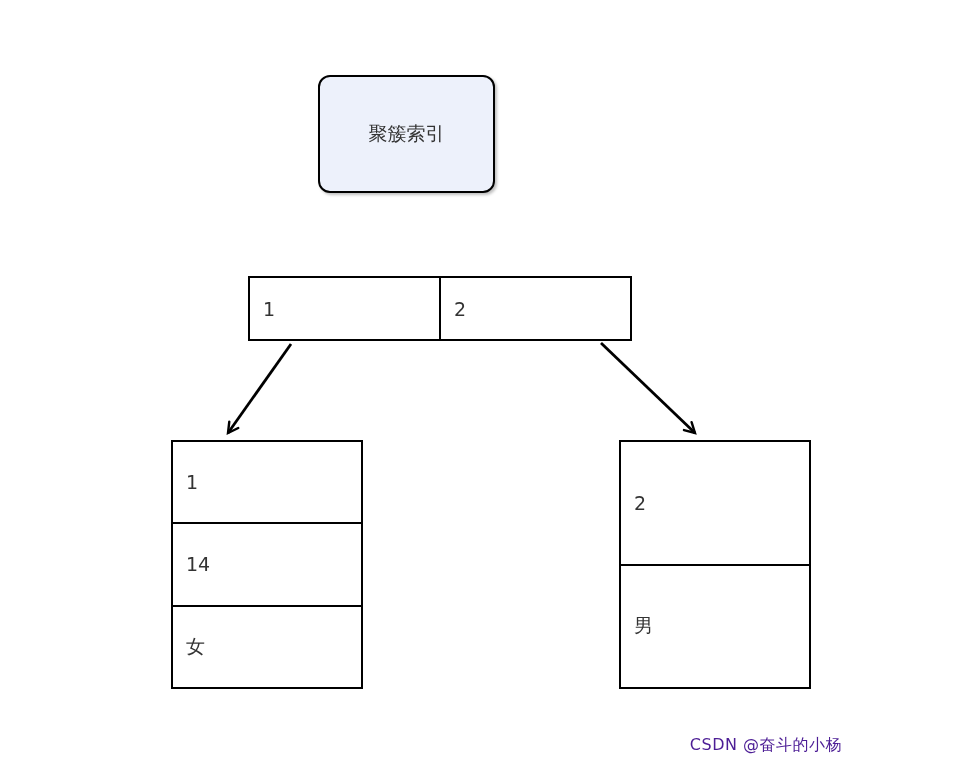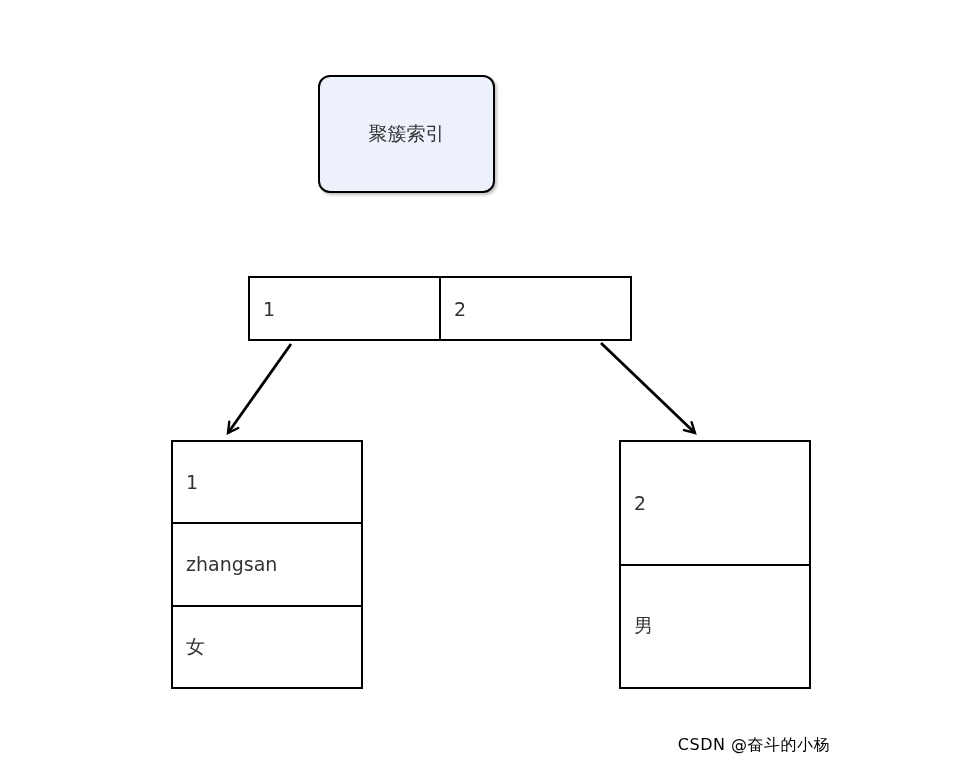--- a/index.html
+++ b/index.html
@@ -92,24 +92,24 @@
     left: 0;
     top: 0;
     width: 962px;
     height: 762px;
     pointer-events: none;
   }
 
   
   .watermark {
     position: absolute;
-    right: 12px;
+    right: 0;
     top: 735px;
     font-size: 16px;
-    color: #000000;
+    color: #4c1d95;
     letter-spacing: 0.5px;
     white-space: nowrap;
   }
 </style>
 </head>
 <body>
 
 <div class="canvas">
 
   <div class="title-box">
@@ -133,21 +133,21 @@
     </defs>
     <line x1="291" y1="344" x2="228" y2="433" stroke="#000000" stroke-width="2.8" marker-end="url(#arrowOpen)"></line>
     <line x1="601" y1="343" x2="695" y2="433" stroke="#000000" stroke-width="2.8" marker-end="url(#arrowOpen)"></line>
   </svg>
 
   <div class="record-table left">
     <div class="record-row">
       <span>1</span>
     </div>
     <div class="record-row">
-      <span>zhangsan</span>
+      <span>14</span>
     </div>
     <div class="record-row">
       <span>女</span>
     </div>
   </div>
 
   <div class="record-table right">
     <div class="record-row">
       <span>2</span>
     </div>

